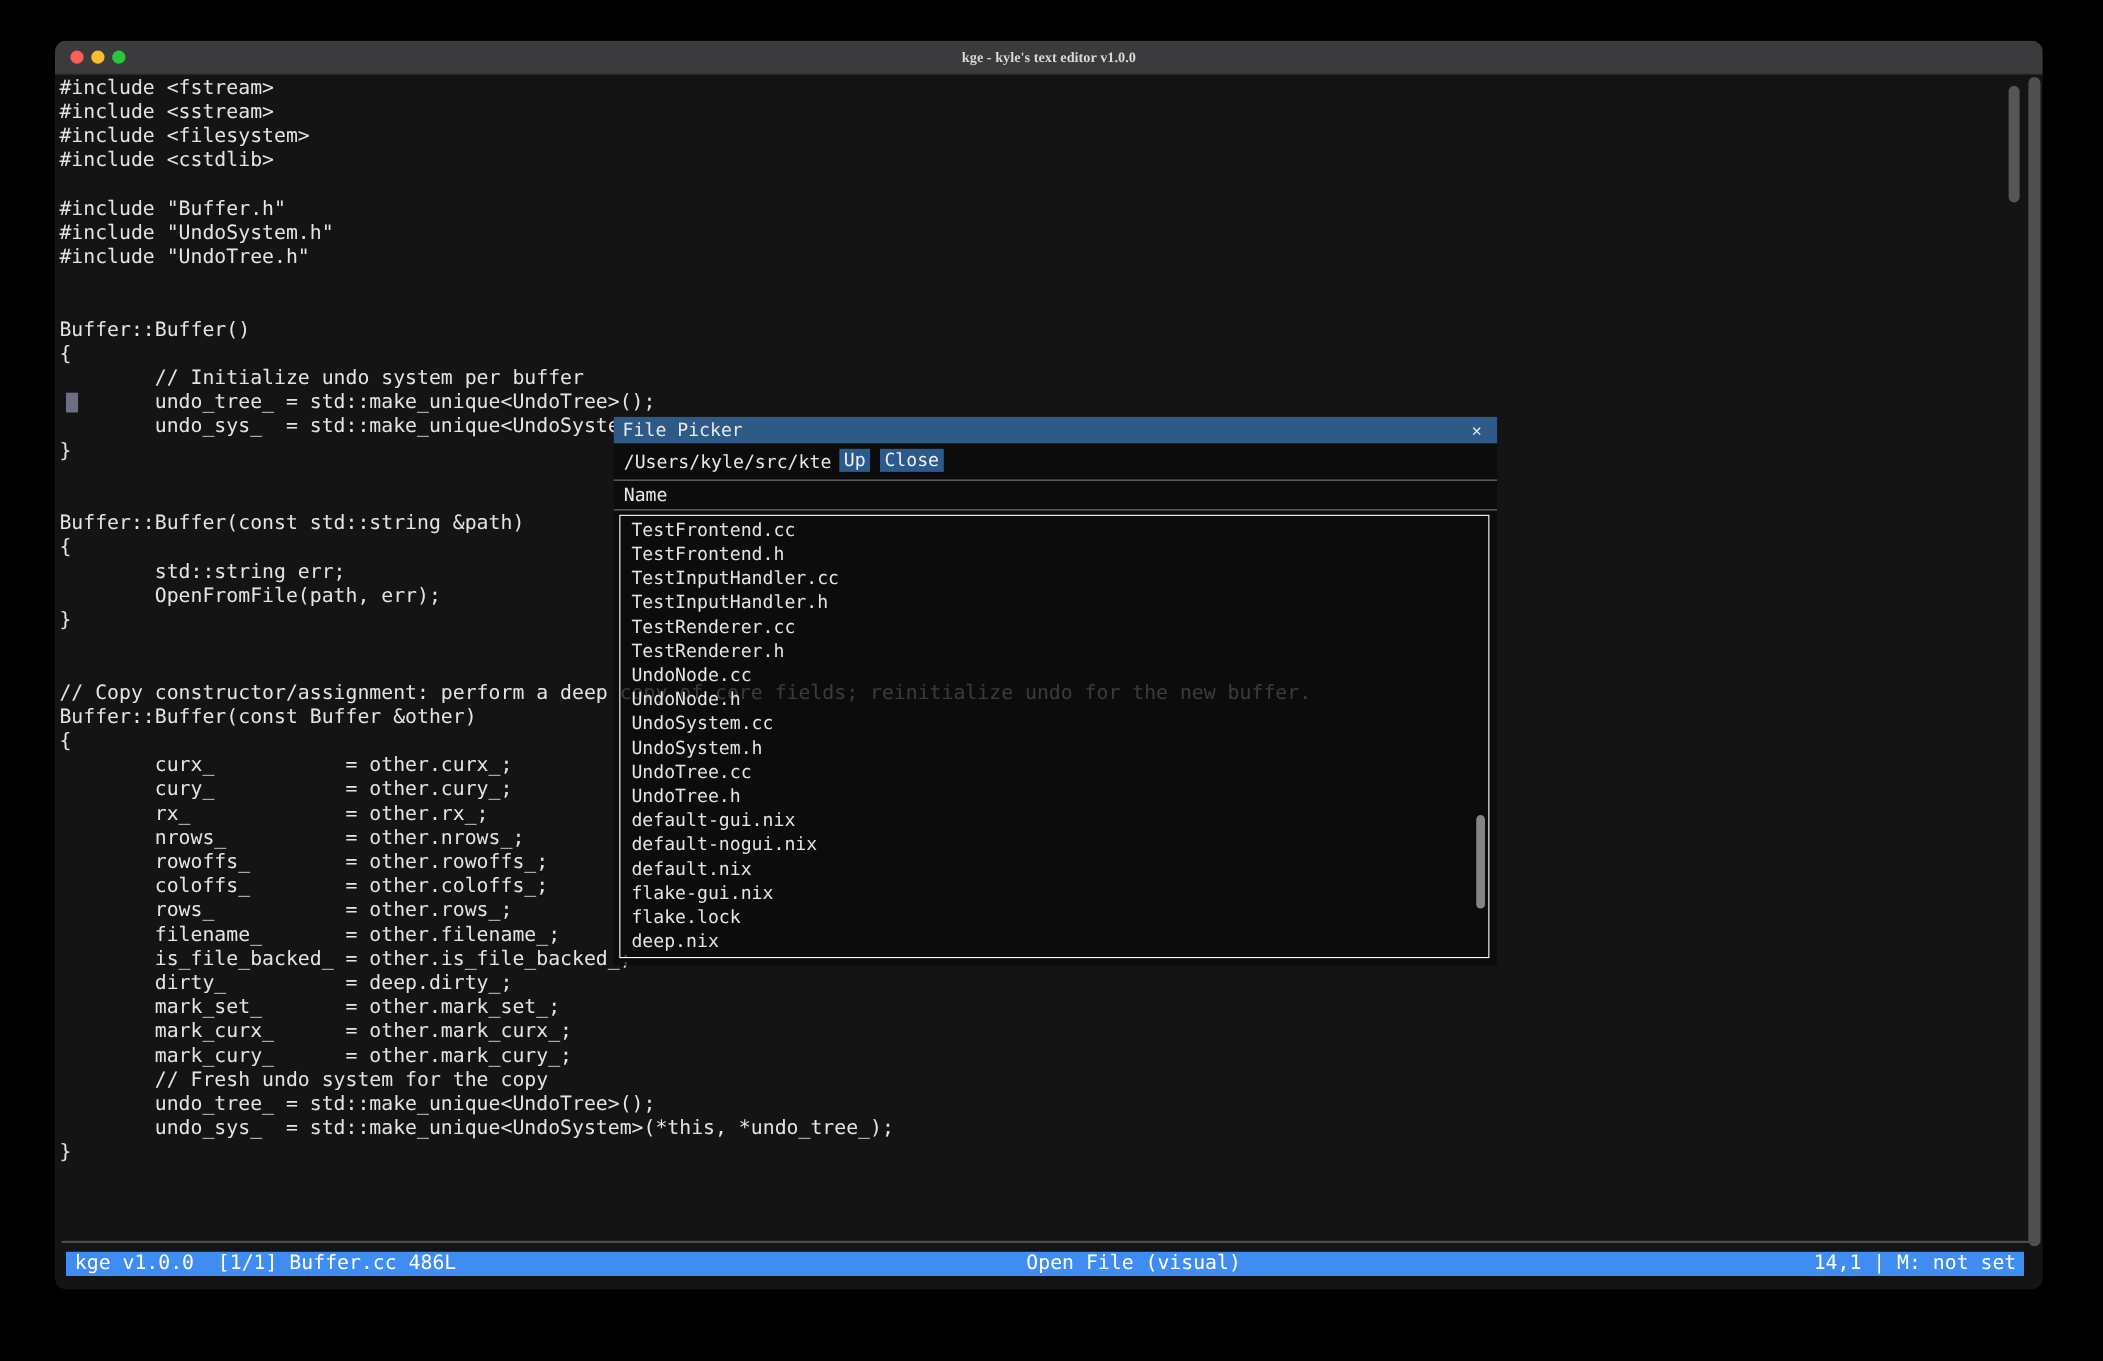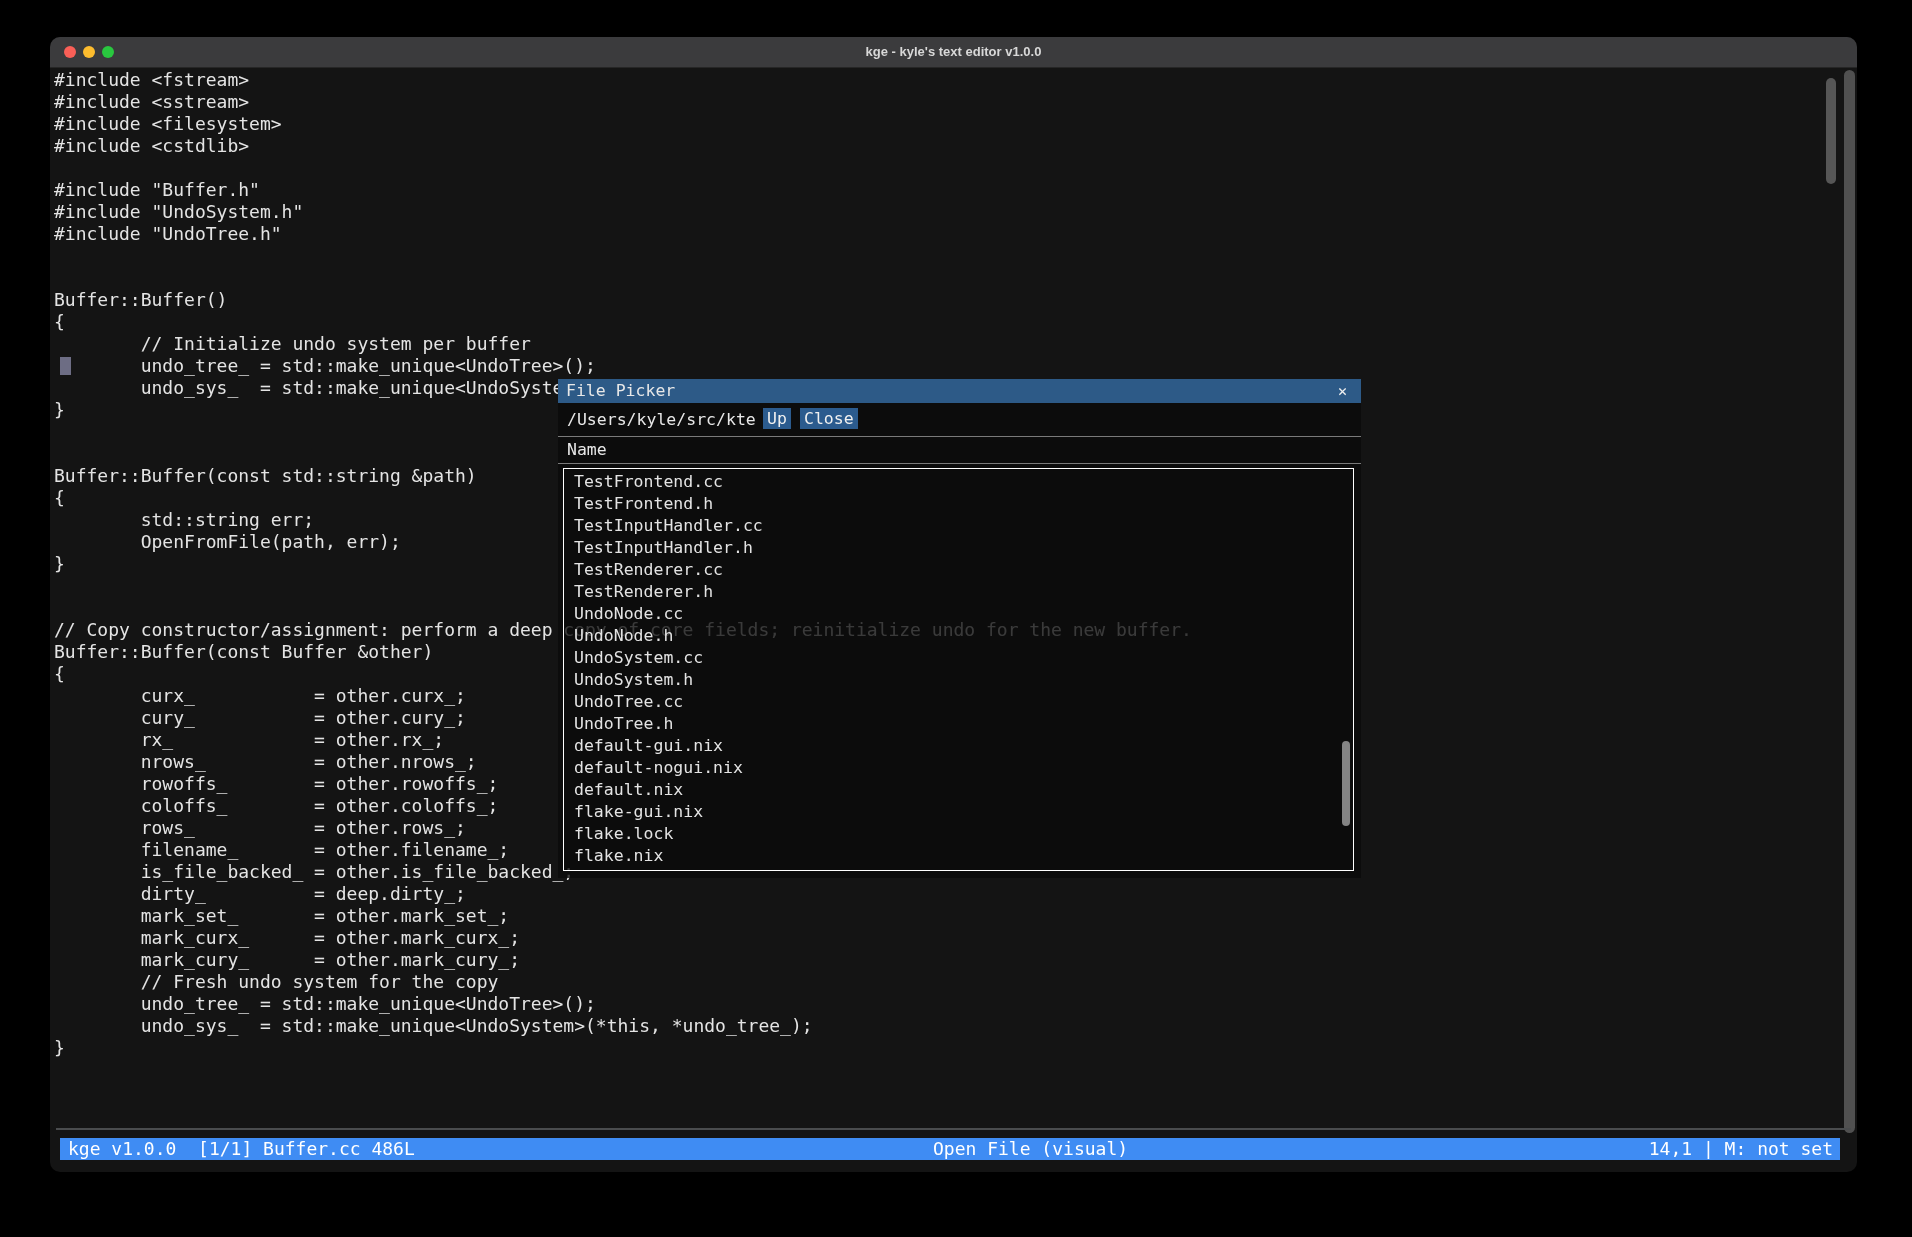--- a/index.html
+++ b/index.html
@@ -8,21 +8,21 @@
   .window{position:absolute;left:50px;top:37px;width:1807px;height:1135px;
           background:var(--window_bg,#141414);border-radius:10px;overflow:hidden;}
   
   .titlebar{position:absolute;left:0;top:0;width:100%;height:30px;
             background:var(--titlebar_bg,#3b3b3d);border-bottom:1px solid #262626;}
   .light{position:absolute;top:9px;width:12px;height:12px;border-radius:50%;}
   .light.red{left:14px;background:var(--traffic_red,#f95f57);}
   .light.yellow{left:33px;background:var(--traffic_yellow,#fdbc2e);}
   .light.green{left:52px;background:var(--traffic_green,#29c73f);}
   .win-title{position:absolute;left:0;top:0;width:100%;height:30px;line-height:30px;text-align:center;
-             font-family:Liberation Sans, sans-serif;font-size:13px;font-weight:bold;
+             font-family:Liberation Serif, serif;font-size:13px;font-weight:bold;
              color:var(--titlebar_text,#d8d8d8);}
   
   .editor{position:absolute;left:0;top:30px;right:0;bottom:75px;overflow:hidden;}
   .code{position:absolute;left:4px;top:2px;}
   .code-line{height:22px;line-height:22px;font-size:18px;color:var(--code_text,#e4e4e4);
              white-space:pre;}
   .cursor{position:absolute;left:10px;width:11px;height:18px;background:var(--cursor,#6d6d84);}
   .edit-scroll-thumb{position:absolute;left:1776px;top:41px;width:10px;height:106px;border-radius:5px;
              background:var(--scroll_thumb,#565656);}
   .right-strip{position:absolute;left:1794px;top:33px;width:11px;height:1063px;border-radius:6px;
@@ -157,21 +157,21 @@
           <div class="file-item">UndoNode.h</div>
           <div class="file-item">UndoSystem.cc</div>
           <div class="file-item">UndoSystem.h</div>
           <div class="file-item">UndoTree.cc</div>
           <div class="file-item">UndoTree.h</div>
           <div class="file-item">default-gui.nix</div>
           <div class="file-item">default-nogui.nix</div>
           <div class="file-item">default.nix</div>
           <div class="file-item">flake-gui.nix</div>
           <div class="file-item">flake.lock</div>
-          <div class="file-item">flake.nix</div>
+          <div class="file-item">deep.nix</div>
         </div>
     </div>
 
     <div class="status-sep"></div>
     <div class="statusbar">
       <span class="st-left">kge v1.0.0  [1/1] Buffer.cc 486L</span>
       <span class="st-center">Open File (visual)</span>
       <span class="st-right">14,1 | M: not set</span>
     </div>
 

